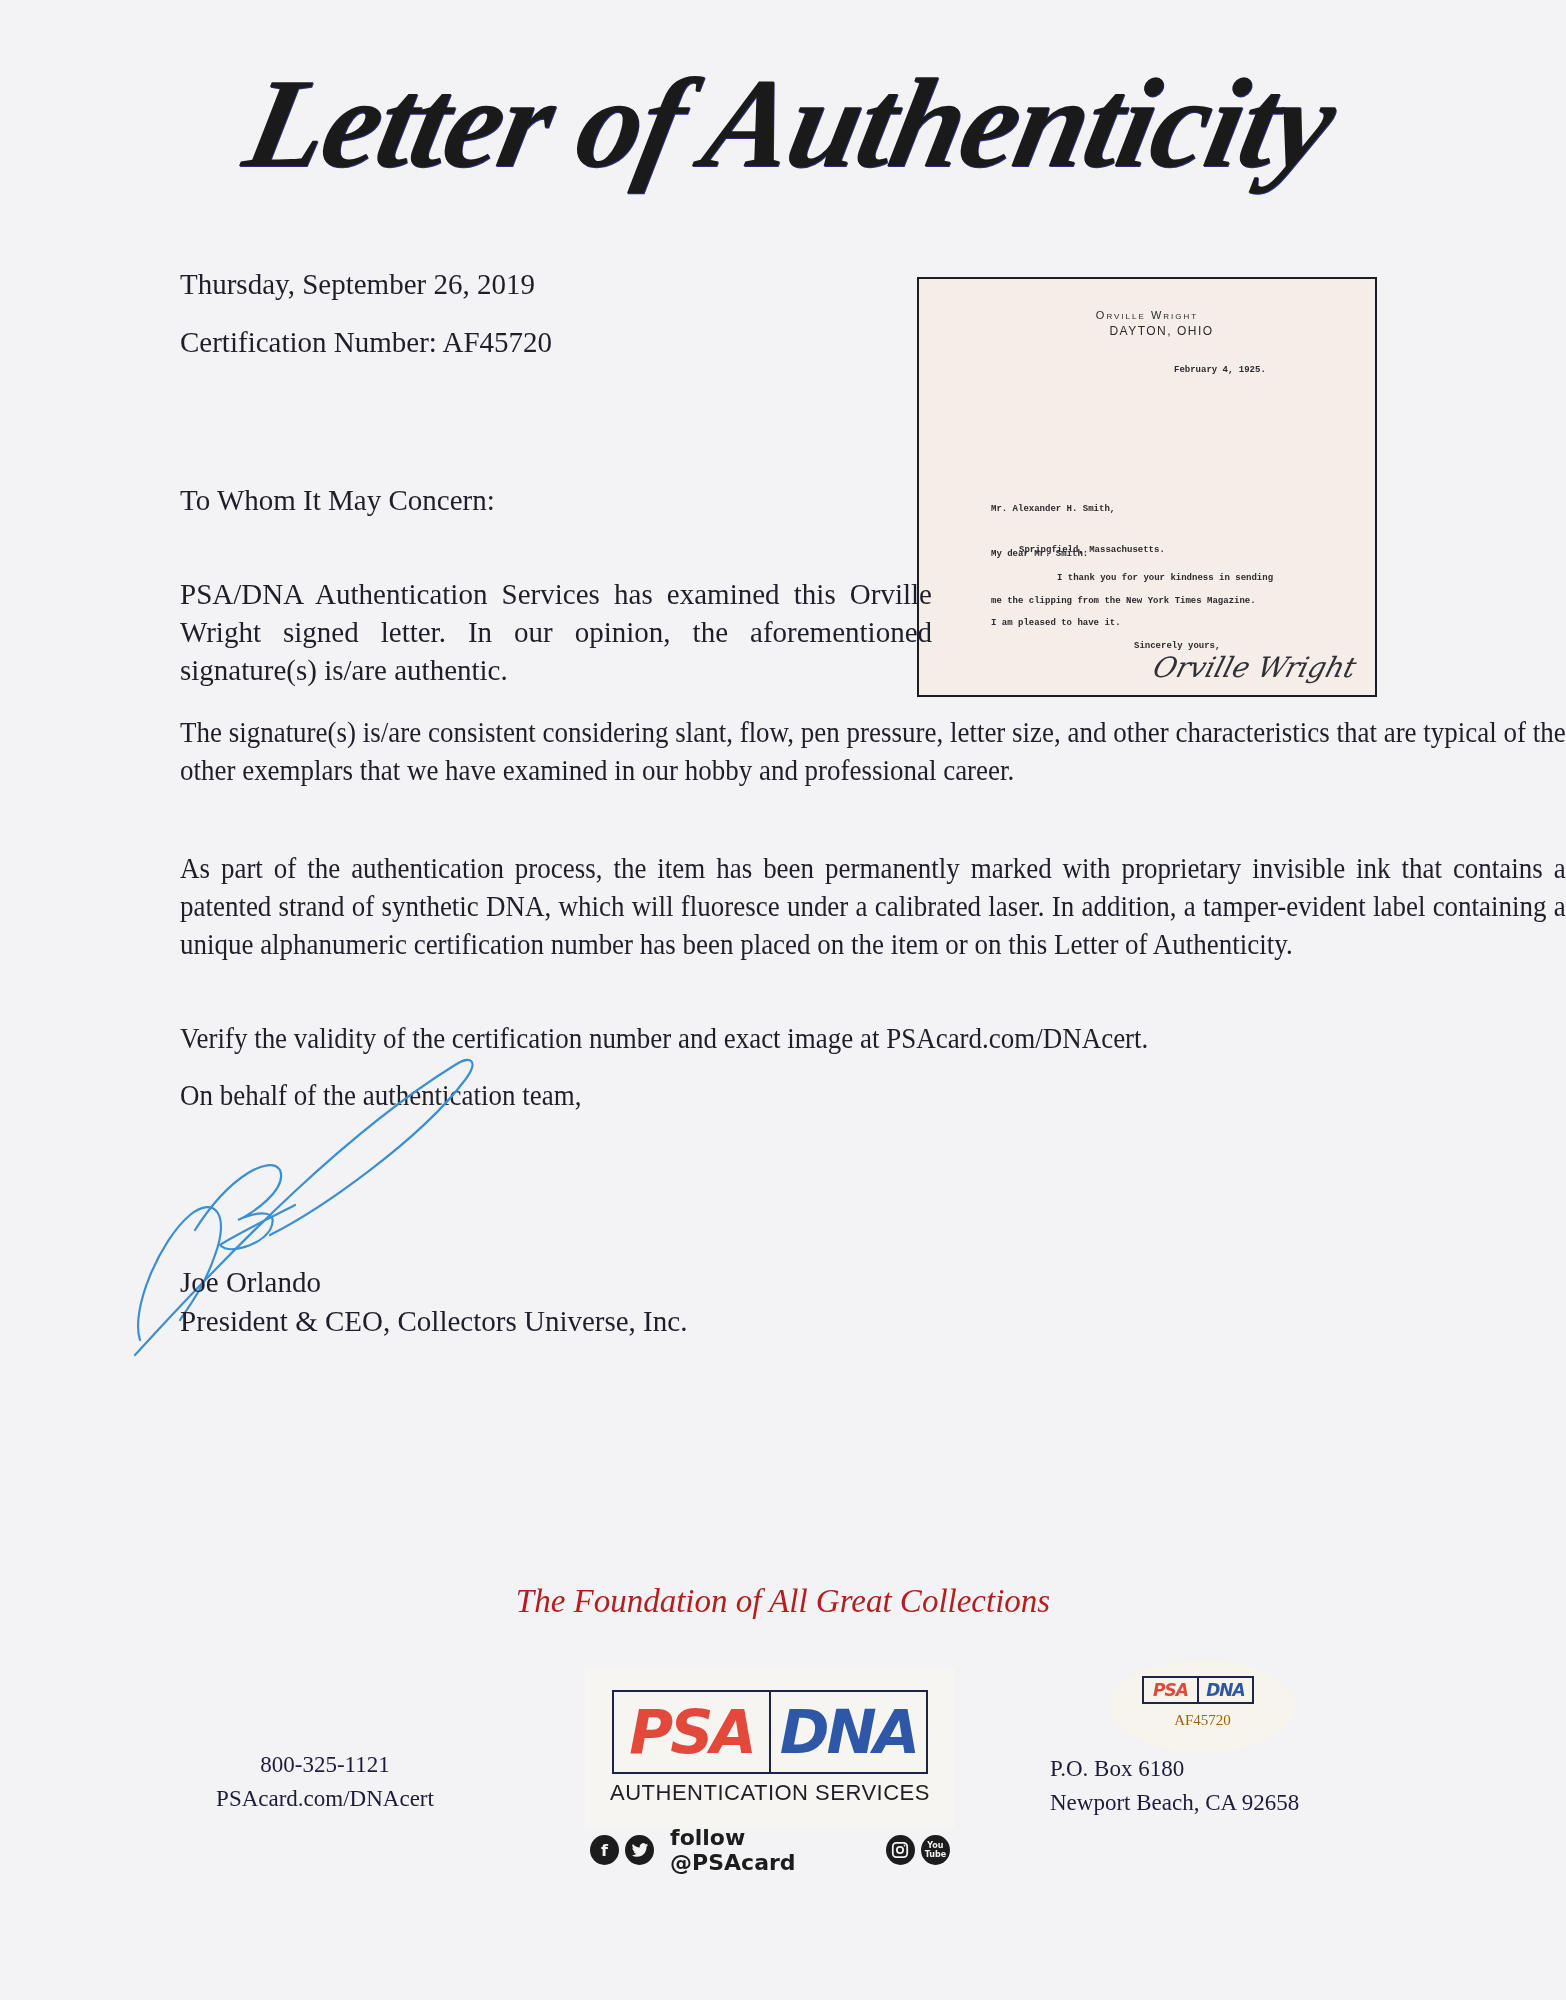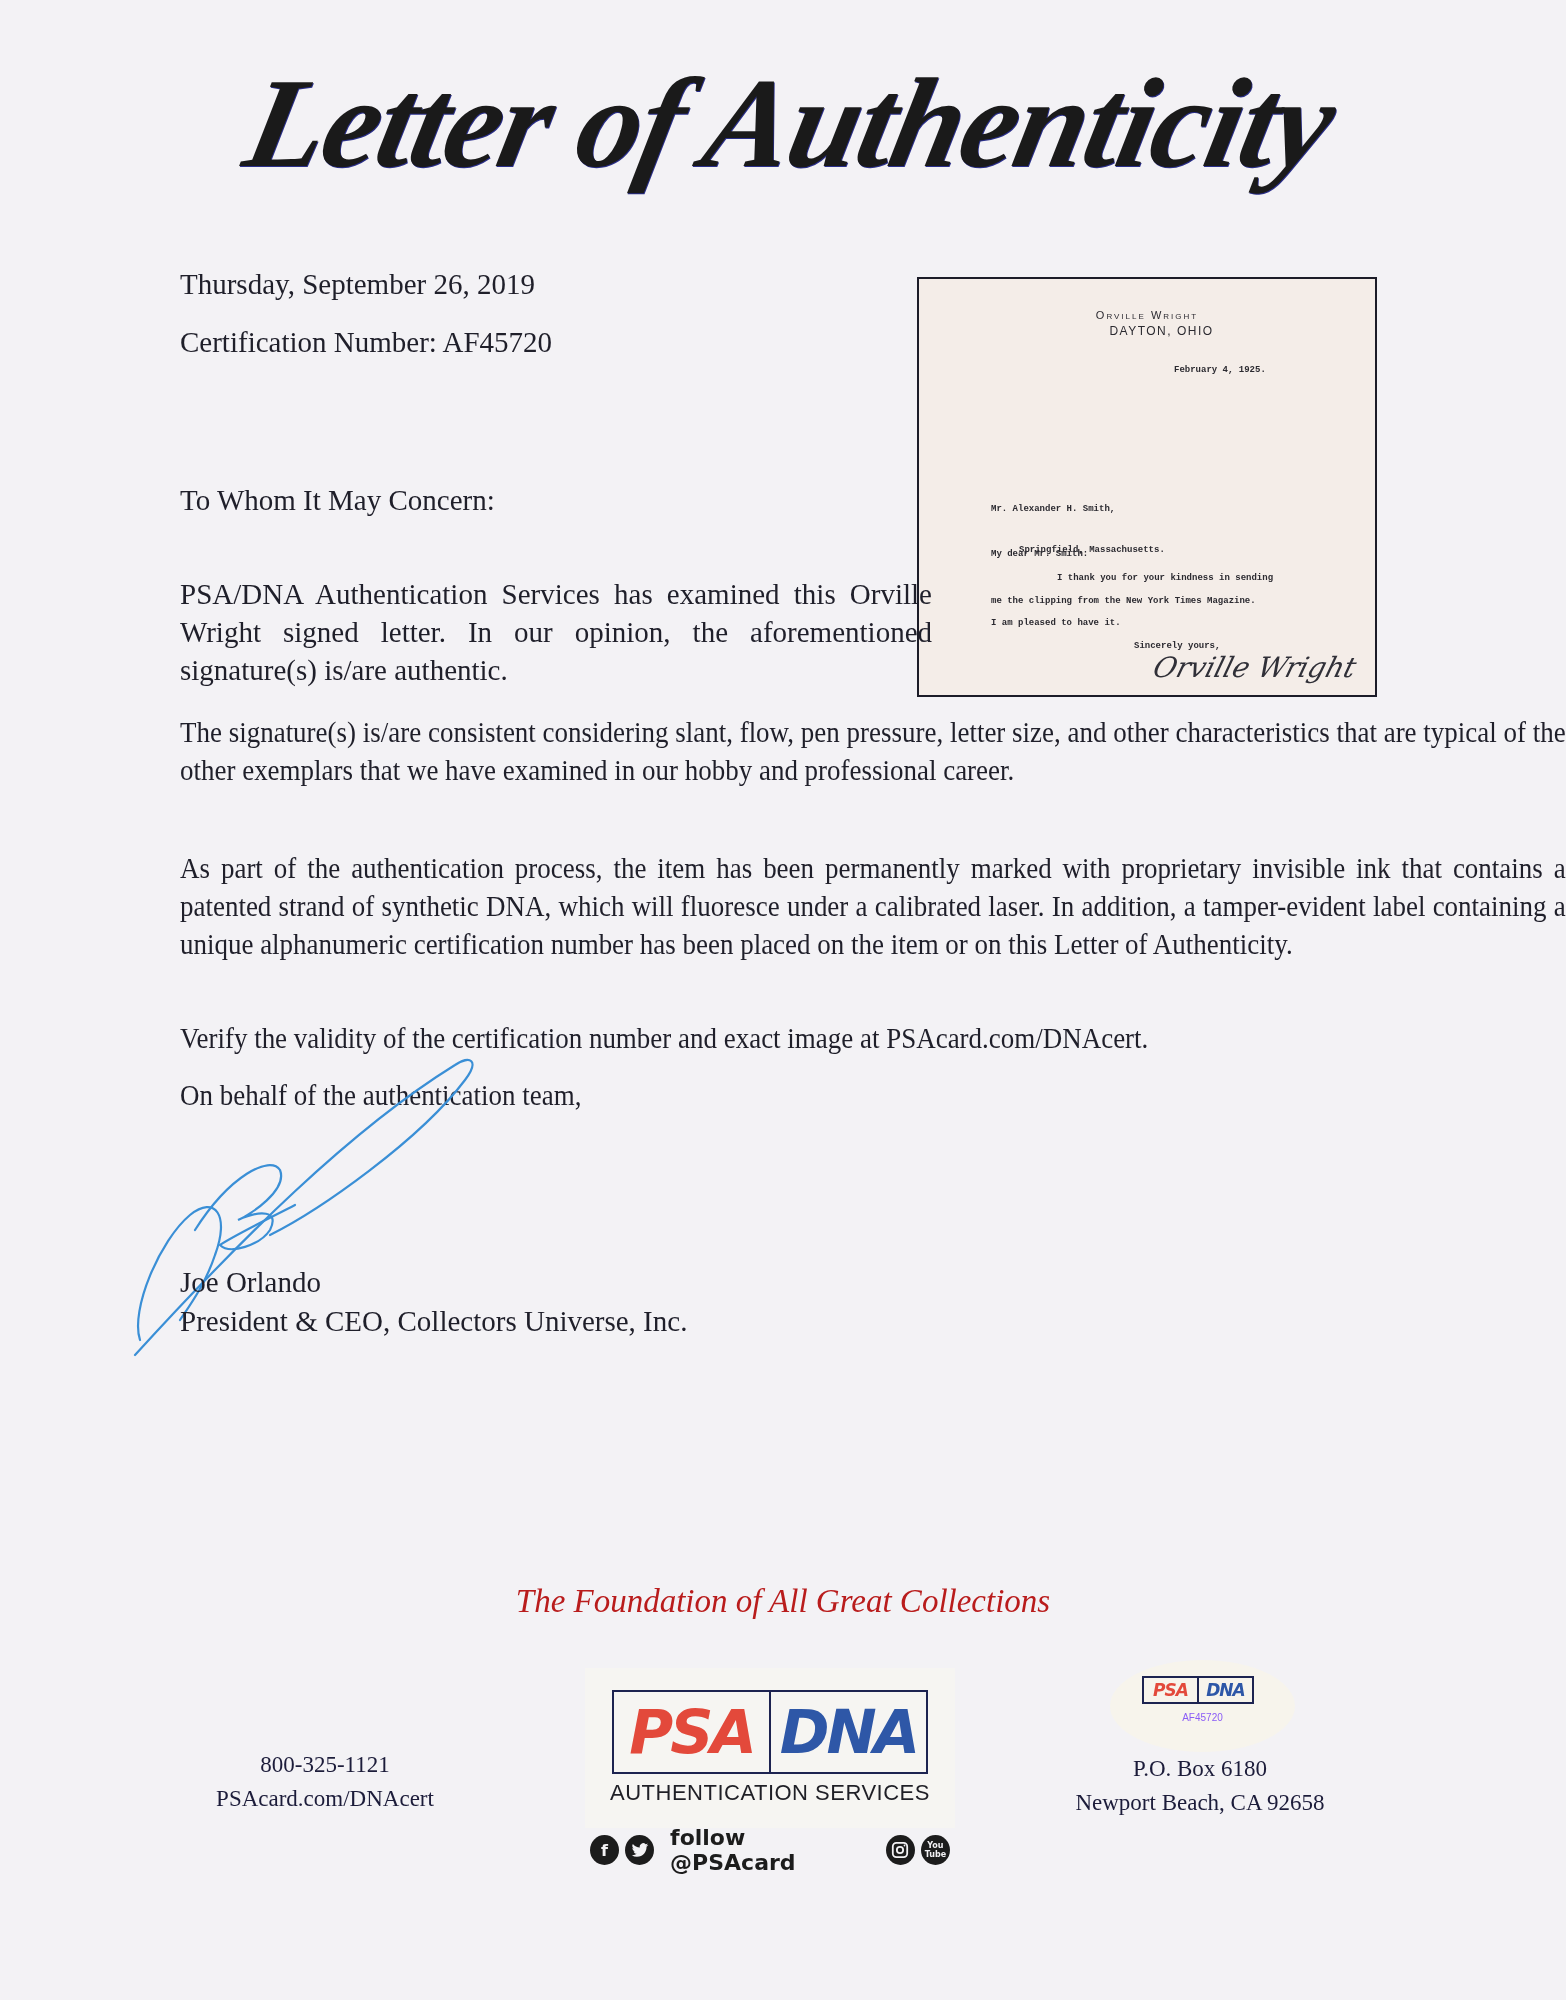--- a/index.html
+++ b/index.html
@@ -36,21 +36,21 @@
   .inset .lh1 { position: absolute; left: 0; right: 0; top: 30px; text-align: center; font-family: "Liberation Sans", sans-serif; font-size: 11px; letter-spacing: 2px; font-variant: small-caps; }
   .inset .lh2 { position: absolute; left: 0; right: 0; top: 45px; text-align: center; font-family: "Liberation Sans", sans-serif; font-size: 12px; letter-spacing: 1.5px; margin-left: 29px; }
   .inset .tx { position: absolute; font-size: 9px; font-weight: bold; white-space: nowrap; }
   .inset .osig { position: absolute; left: 235px; top: 372px; font-family: "DejaVu Serif", serif; font-style: italic; font-size: 28px; color: #303038; transform: skewX(-15deg); }
   .sig-svg { position: absolute; left: 120px; top: 1040px; }
   .tagline {
     position: absolute; left: 0; width: 1566px; top: 1583px; text-align: center;
     font-style: italic; font-size: 33px; color: #b91c1c;
   }
   .contact-left { position: absolute; left: 190px; top: 1748px; width: 270px; text-align: center; font-size: 23px; line-height: 34px; color: #1c1c3a; }
-  .contact-right { position: absolute; left: 1050px; top: 1752px; width: 300px; text-align: center; font-size: 23px; line-height: 34px; color: #1c1c3a; }
+  .contact-right { position: absolute; left: 1050px; top: 1752px; width: 300px; font-size: 23px; line-height: 34px; color: #1c1c3a; }
   .logo-box {
     position: absolute; left: 585px; top: 1668px; width: 370px; height: 160px;
     background: #f6f5f2;
   }
   .logo-frame {
     position: absolute; left: 27px; top: 22px; width: 316px; height: 84px;
     border: 2px solid #1d2350; display: flex; box-sizing: border-box;
   }
   .logo-half { flex: 1; display: flex; align-items: center; justify-content: center; font-family: "DejaVu Sans", sans-serif; font-weight: bold; font-size: 60px; letter-spacing: -3px; font-style: italic; }
   .logo-half.psa { color: #e3493b; border-right: 2px solid #1d2350; }
@@ -61,21 +61,21 @@
   .social.yt { font-size: 8px; line-height: 9px; text-align: center; }
   .follow-text { font-family: "DejaVu Sans", sans-serif; font-weight: bold; font-size: 22px; color: #1c1c1c; margin: 0 8px 0 10px; }
   .sticker {
     position: absolute; left: 1110px; top: 1660px; width: 185px; height: 92px;
     border-radius: 50%; background: #f7f4ec;
   }
   .sticker-logo { position: absolute; left: 32px; top: 16px; width: 112px; height: 28px; border: 2px solid #1d2350; box-sizing: border-box; display: flex; }
   .sticker-logo span { flex: 1; display: flex; align-items: center; justify-content: center; font-family: "DejaVu Sans", sans-serif; font-weight: bold; font-style: italic; font-size: 17px; letter-spacing: -1px; }
   .sticker-logo .s-psa { color: #e3493b; border-right: 2px solid #1d2350; }
   .sticker-logo .s-dna { color: #2e57a7; }
-  .sticker-cert { position: absolute; left: 0; right: 0; top: 52px; text-align: center; font-family: Liberation Sans, sans-serif; font-size: 10px; color: #8b5cf6; }
+  .sticker-cert { position: absolute; left: 0; right: 0; top: 52px; text-align: center; font-family: Liberation Serif, serif; font-size: 15px; color: #a16207; }
 </style>
 </head>
 <body>
 
 <div class="title">Letter of Authenticity</div>
 
 <div class="header-line" style="top:268px;">Thursday, September 26, 2019</div>
 <div class="header-line" style="top:326px;">Certification Number: AF45720</div>
 
 <div class="inset">

